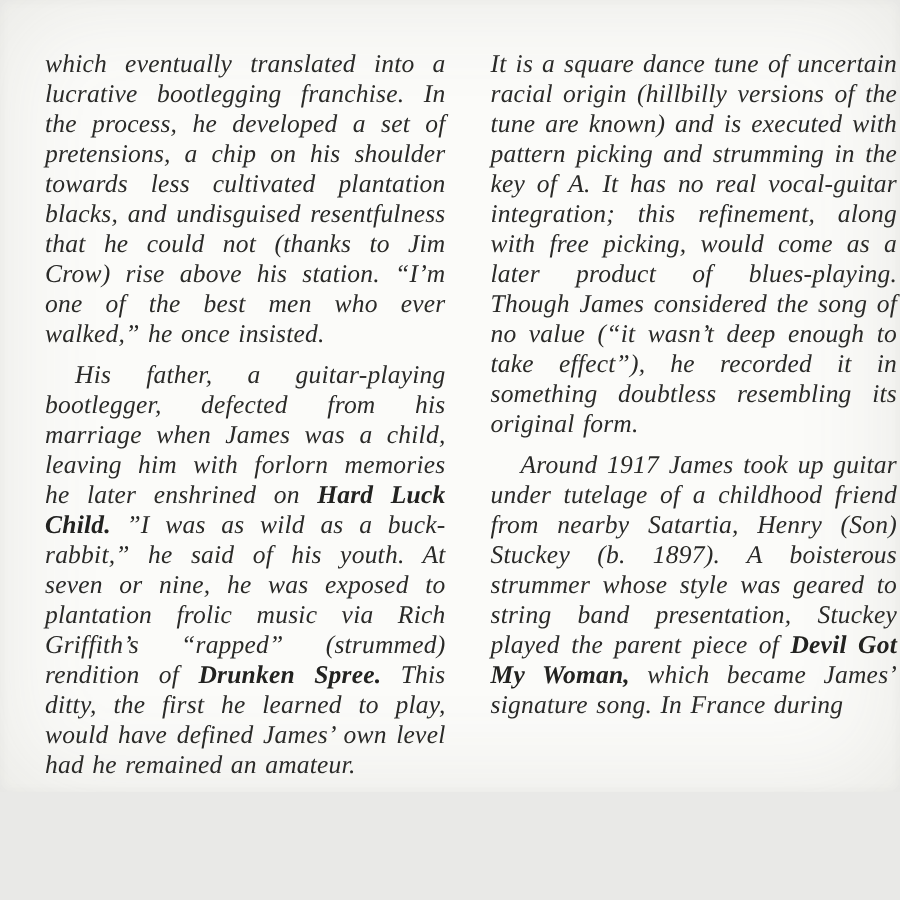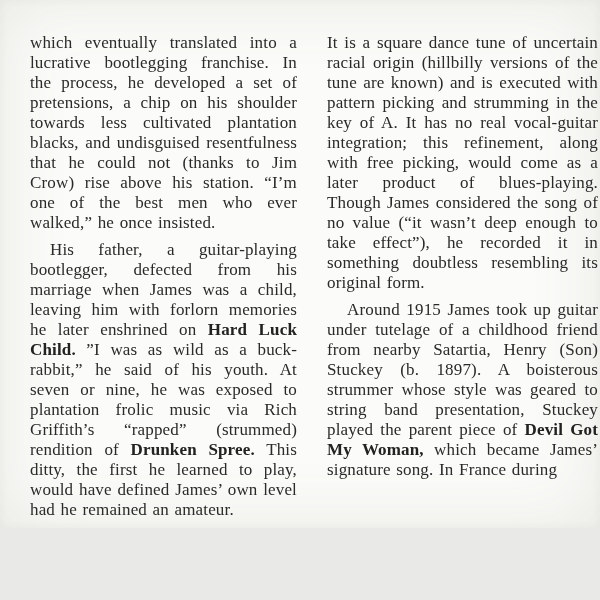--- a/index.html
+++ b/index.html
@@ -5,20 +5,21 @@
   html, body { margin: 0; padding: 0; background: #e9e9e7; }
   .page {
     position: relative;
     width: 600px;
     height: 528px;
     background: #fbfbf9;
     box-shadow: inset 0 0 70px rgba(110,105,95,0.13), inset 0 0 8px rgba(110,105,95,0.06);
     font-family: "Liberation Serif", "DejaVu Serif", serif;
     color: #2a2a28;
     overflow: hidden;
+    font-style: italic;
   }
   .col {
     position: absolute;
     top: 33px;
     width: 267px;
     font-size: 17px;
     line-height: 20px;
     text-align: justify;
     word-spacing: 1.2px;
     letter-spacing: 0.15px;
@@ -42,16 +43,16 @@
 </head>
 <body>
 
 <div class="page">
   <div class="col col-left">
       <p class="para"><span>which eventually translated into a lucrative bootlegging franchise. In the process, he developed a set of pretensions, a chip on his shoulder towards less cultivated plantation blacks, and undisguised resentfulness that he could not (thanks to Jim Crow) rise above his station. “I’m one of the best men who ever walked,” he once insisted.</span></p>
       <p class="para indent"><span>His father, a guitar-playing bootlegger, defected from his marriage when James was a child, leaving him with forlorn memories he later enshrined on </span><b>Hard Luck Child.</b><span> ”I was as wild as a buck-rabbit,” he said of his youth. At seven or nine, he was exposed to plantation frolic music via Rich Griffith’s “rapped” (strummed) rendition of </span><b>Drunken Spree.</b><span> This ditty, the first he learned to play, would have defined James’ own level had he remained an amateur.</span></p>
     </div>
   <div class="col col-right">
       <p class="para"><span>It is a square dance tune of uncertain racial origin (hillbilly versions of the tune are known) and is executed with pattern picking and strumming in the key of A. It has no real vocal-guitar integration; this refinement, along with free picking, would come as a later product of blues-playing. Though James considered the song of no value (“it wasn’t deep enough to take effect”), he recorded it in something doubtless resembling its original form.</span></p>
-      <p class="para indent"><span>Around 1915 James took up guitar under tutelage of a childhood friend from nearby Satartia, Henry (Son) Stuckey (b. 1897). A boisterous strummer whose style was geared to string band presentation, Stuckey played the parent piece of </span><b>Devil Got My Woman,</b><span> which became James’ signature song. In France during</span></p>
+      <p class="para indent"><span>Around 1917 James took up guitar under tutelage of a childhood friend from nearby Satartia, Henry (Son) Stuckey (b. 1897). A boisterous strummer whose style was geared to string band presentation, Stuckey played the parent piece of </span><b>Devil Got My Woman,</b><span> which became James’ signature song. In France during</span></p>
     </div>
   <div class="pagenum">-3-</div>
 </div>
 
 </body></html>

